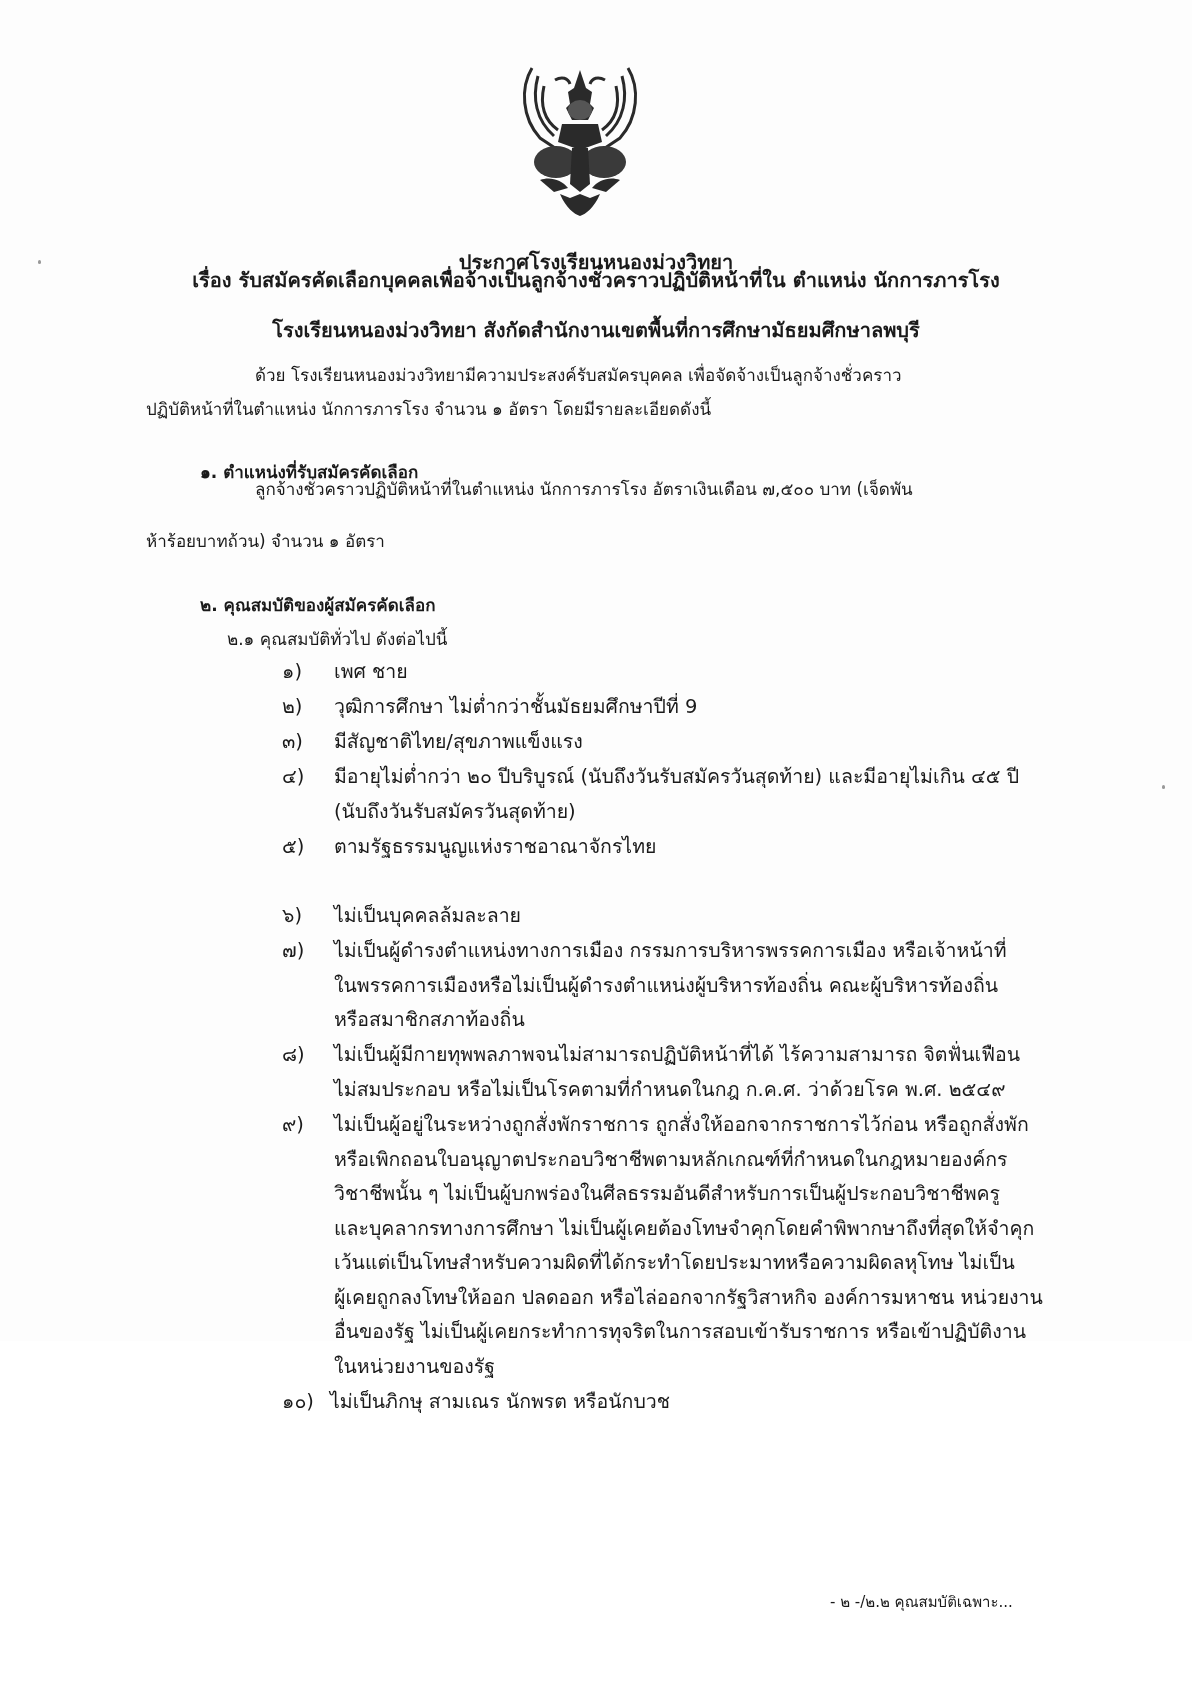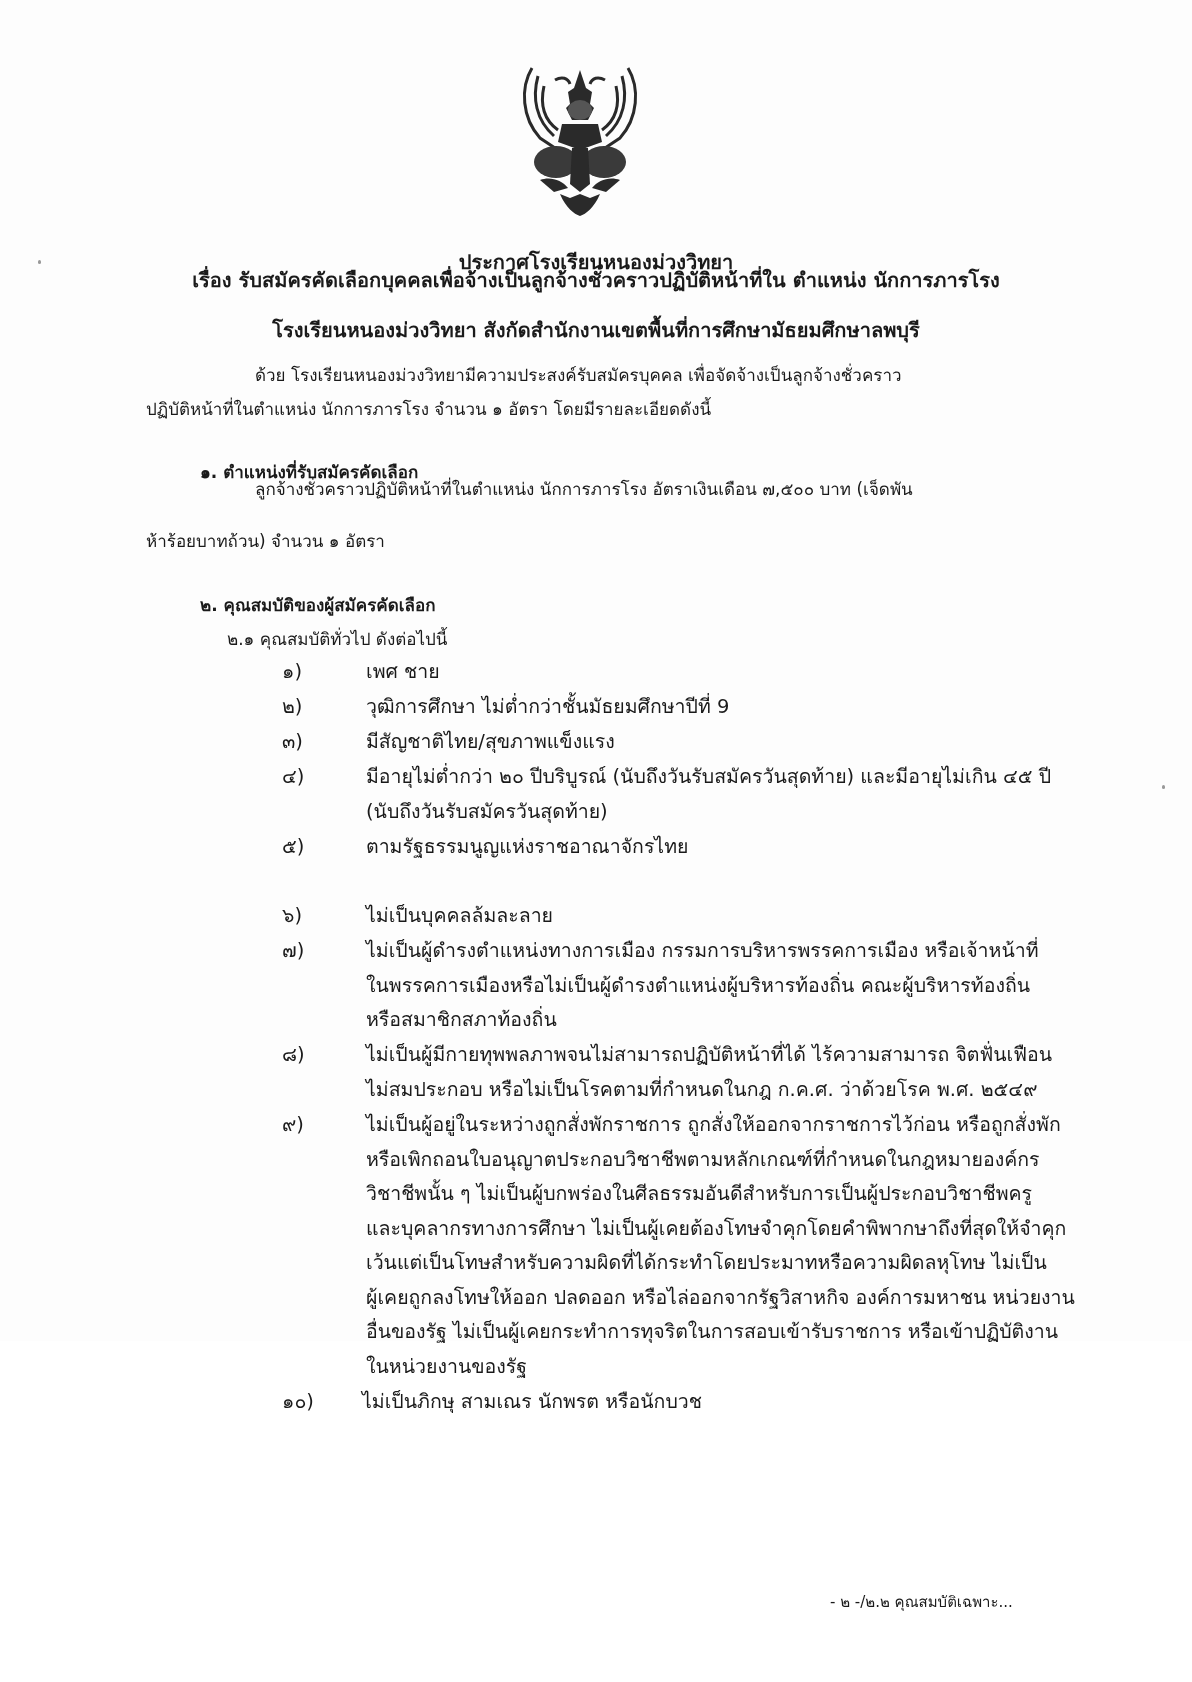--- a/index.html
+++ b/index.html
@@ -12,21 +12,21 @@
     .emblem { position: absolute; left: 510px; top: 58px; width: 140px; height: 160px; }
     .emblem svg { width: 100%; height: 100%; }
     .title { position: absolute; left: 0; width: 1192px; text-align: center; font-weight: bold; font-size: 20px; line-height: 30px; }
     .t1 { top: 247px; }
     .t2 { top: 265px; }
     .t3 { top: 315px; }
     .para { position: absolute; font-size: 17px; line-height: 34px; white-space: nowrap; }
     .bold { font-weight: bold; }
     .item { position: absolute; font-size: 19.5px; line-height: 34.5px; }
     .item .num { position: absolute; left: 0; top: 0; white-space: nowrap; }
-    .item .txt { position: absolute; left: 52px; top: 0; width: 700px; margin-left: 32px; }
+    .item .txt { position: absolute; left: 52px; top: 0; width: 700px; }
     .item .txt div { white-space: nowrap; }
     .footer { position: absolute; left: 830px; top: 1590px; font-size: 15px; white-space: nowrap; }
     .speck { position: absolute; width: 3px; height: 4px; background: #999; border-radius: 2px; }
   </style>
 </head>
 <body>
 
 <div class="page">
 
   <div class="emblem">

